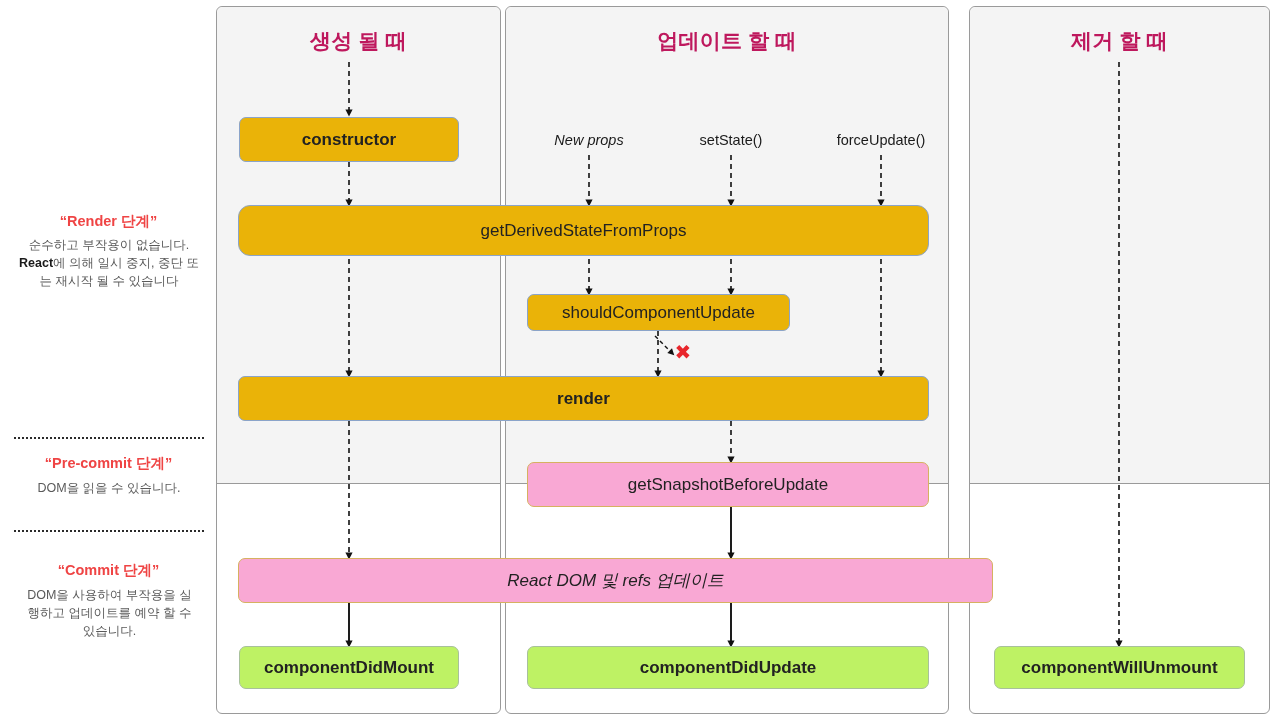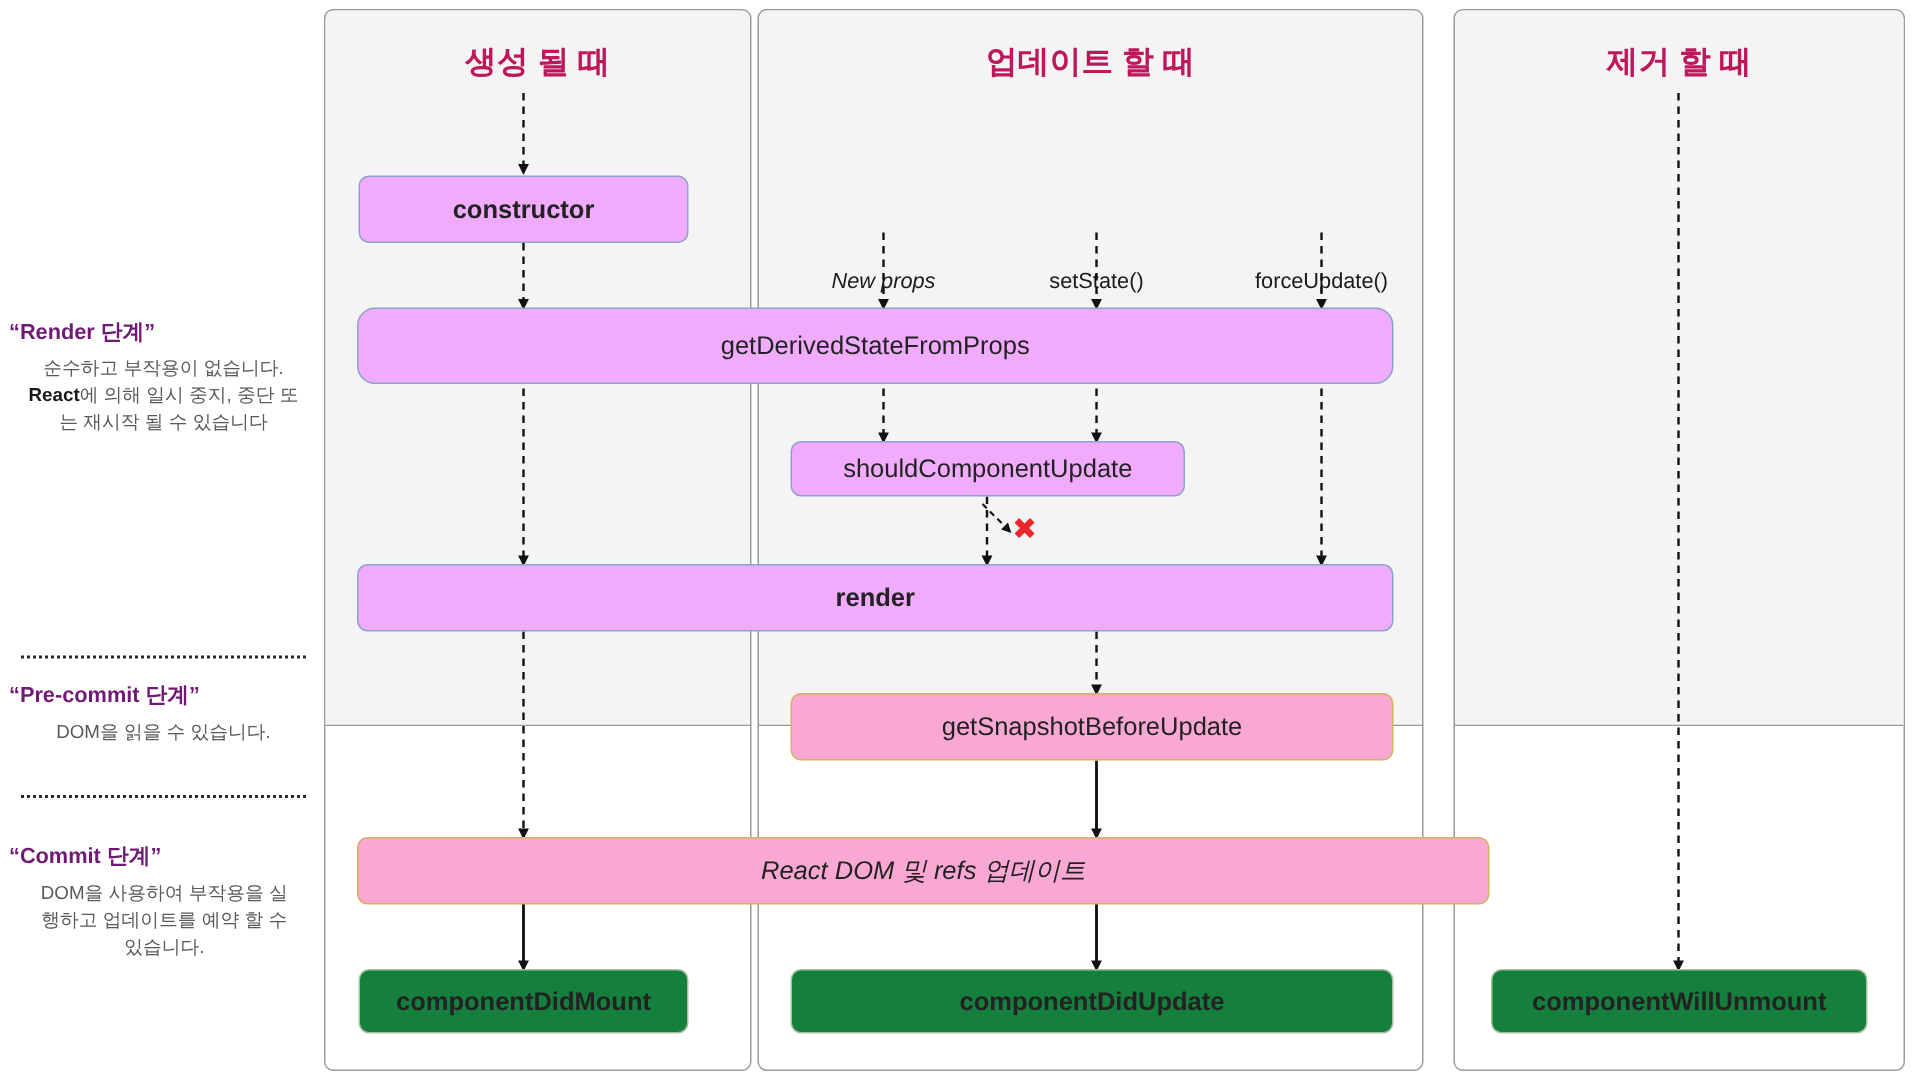--- a/index.html
+++ b/index.html
@@ -7,36 +7,36 @@
        font-family:"Liberation Sans","DejaVu Sans",sans-serif;color:#222;}
   .stage{position:absolute;inset:0;}
   .abs{position:absolute;box-sizing:border-box;}
 
   
   .panel{border:1px solid #9a9a9a;border-radius:6px;background:#ffffff;}
   .panel-top{background:#f4f4f4;border-bottom:1px solid #9a9a9a;}
   .panel-title{font-size:21px;font-weight:700;text-align:center;color:#be185d;letter-spacing:.2px;}
 
   
-  .legend-title{font-size:14.5px;font-weight:700;text-align:left;color:#701a75;}
+  .legend-title{font-size:14.5px;font-weight:700;text-align:center;color:#ef4444;}
   .legend-body{font-size:12.5px;line-height:1.45;text-align:center;color:#5a5a5a;}
   .legend-body b{color:#1a1a1a;font-weight:700;text-align:center;}
   .dotline{border-top:2.5px dotted #2a2a2a;}
 
   
   .node{border-radius:7px;display:flex;align-items:center;justify-content:center;
         text-align:center;font-size:17px;line-height:1.15;}
-  .node.blue{background:#f0abfc;border:1px solid #8ba4c9;}
+  .node.blue{background:#eab308;border:1px solid #8ba4c9;}
   .node.orange{background:#f9a8d4;border:1px solid #d6b160;}
-  .node.green{background:#15803d;border:1px solid #a8c09c;}
+  .node.green{background:#bef264;border:1px solid #a8c09c;}
   .node.bold{font-weight:700;}
   .node.italic{font-style:italic;}
 
   
-  .trigger{font-size:14.5px;text-align:center;color:#1a1a1a;white-space:nowrap;margin-top:48px;}
+  .trigger{font-size:14.5px;text-align:center;color:#1a1a1a;white-space:nowrap;}
   .trigger.italic{font-style:italic;}
 
   
   .conn{overflow:visible;}
   .xmark{color:#e8262c;font-size:20px;font-weight:700;line-height:1;
          font-family:"DejaVu Sans",sans-serif;}
 </style>
 </head>
 <body>
 

